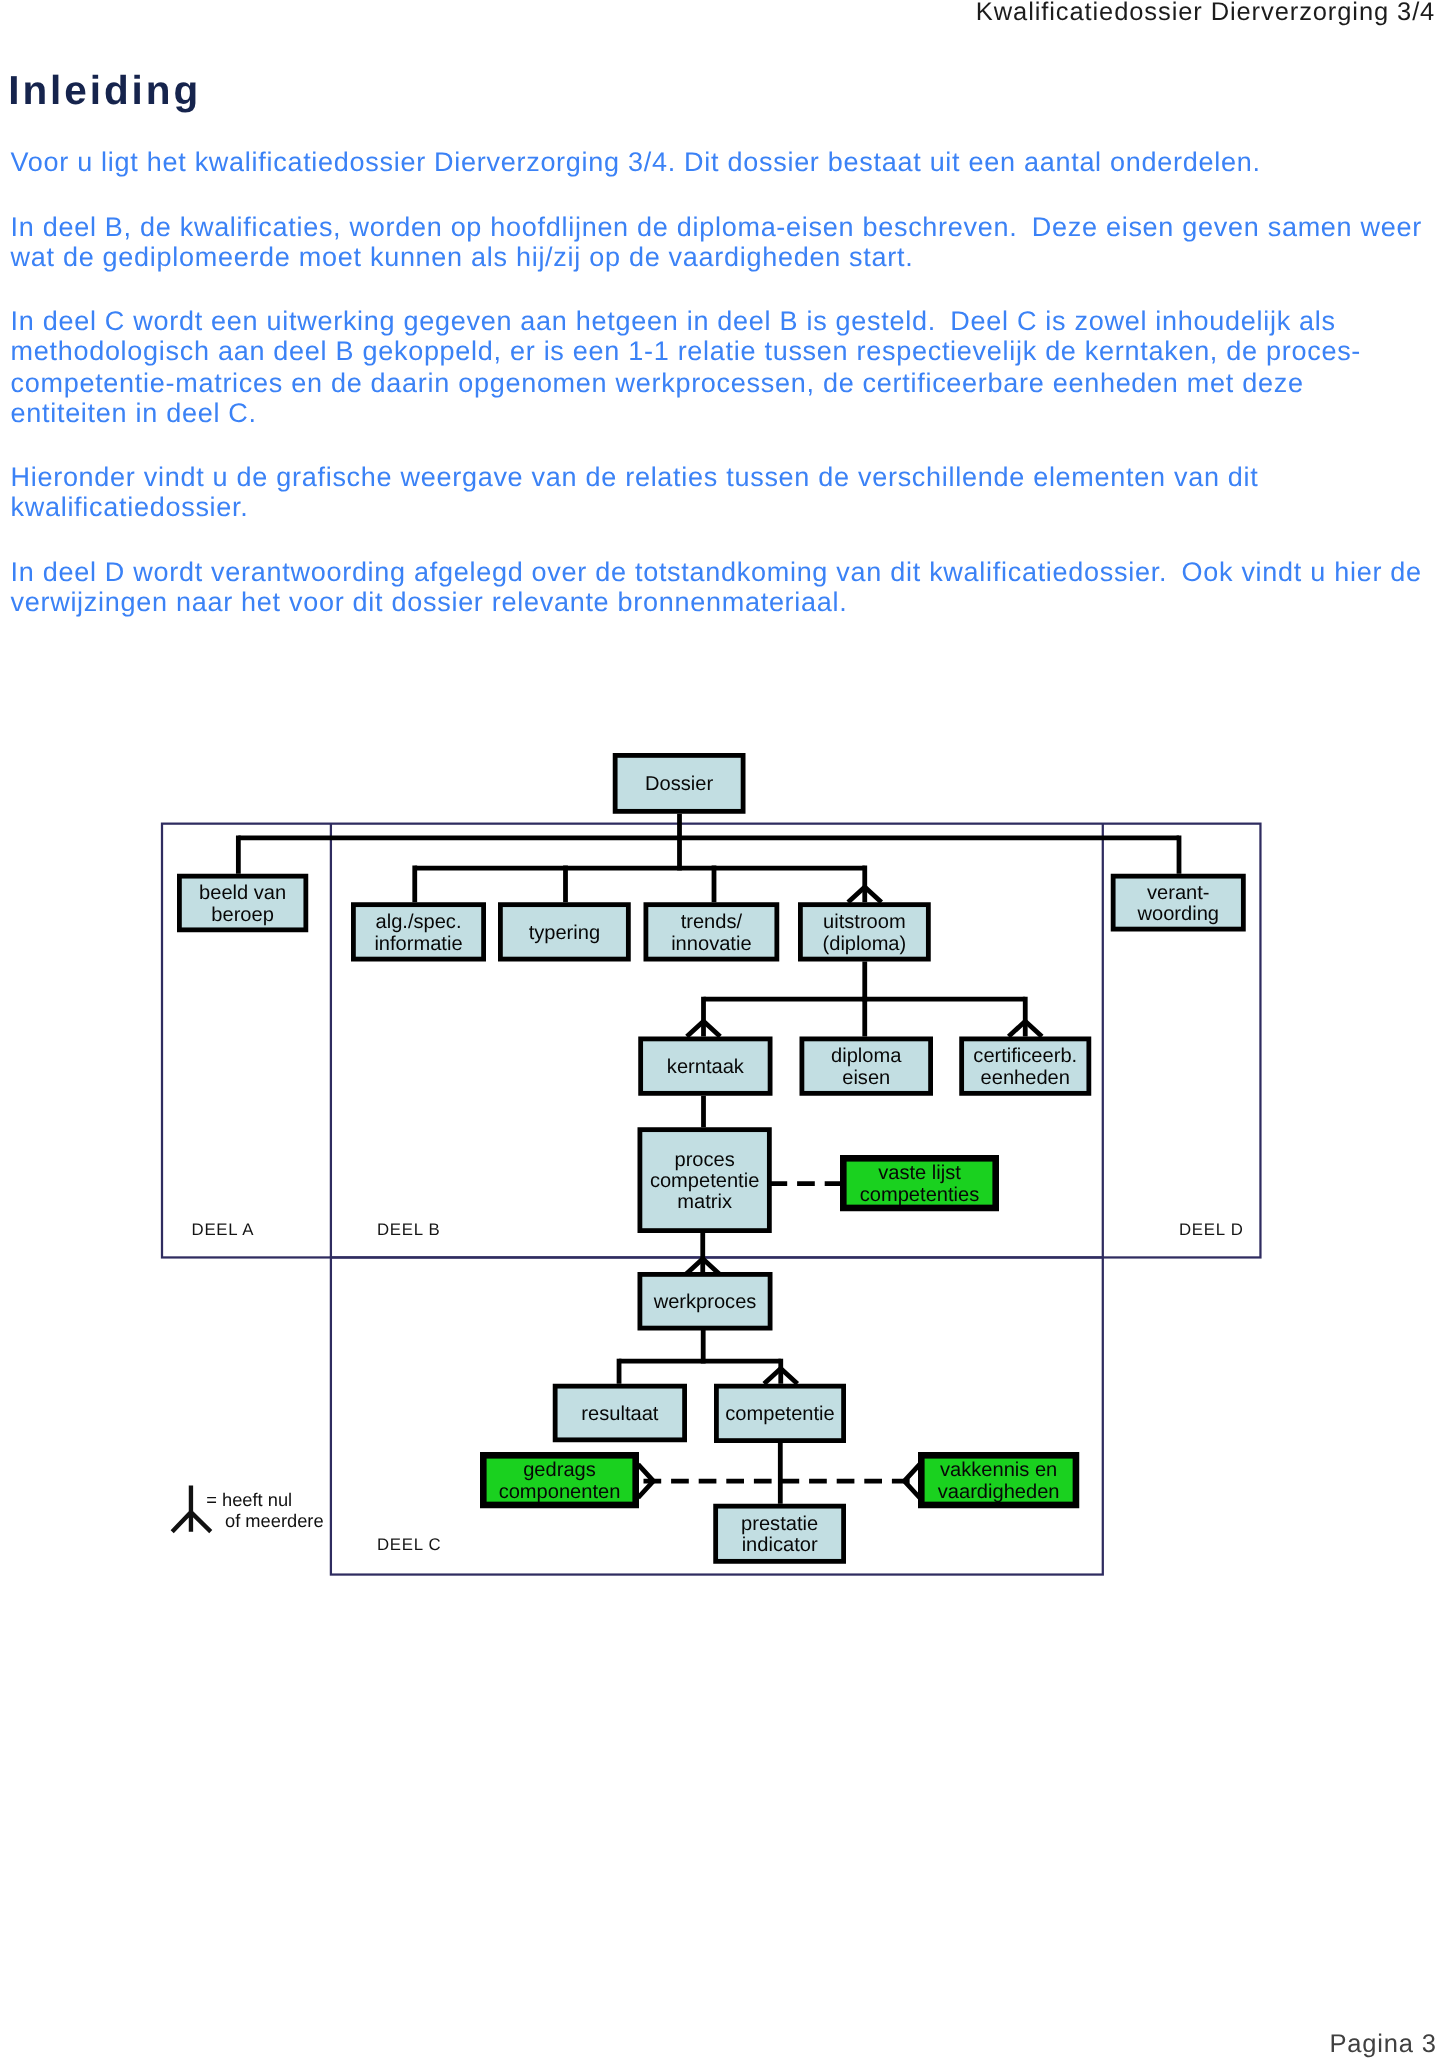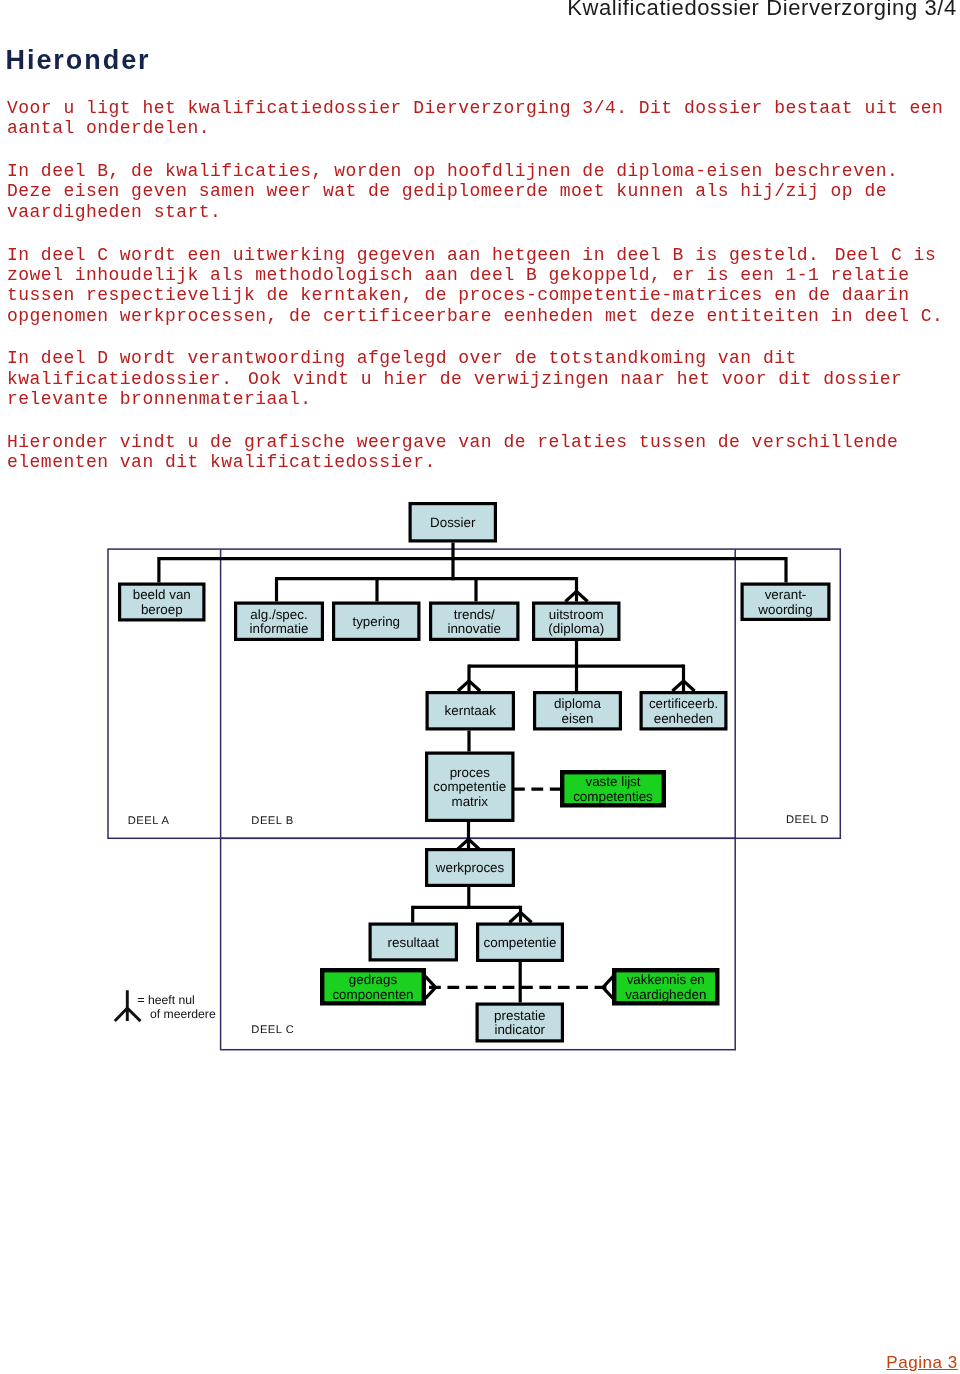--- a/index.html
+++ b/index.html
@@ -7,56 +7,56 @@
   body{
     width:960px;height:1374px;background:#ffffff;
     font-family:"Liberation Sans",sans-serif;
     position:relative;overflow:hidden;
     -webkit-font-smoothing:antialiased;
   }
   .page{position:absolute;inset:0;}
 
   .doc-header{
     position:absolute;right:3.2px;top:-1px;
-    font-size:22px;line-height:17px;color:#1c1c1c;
+    font-size:17px;line-height:17px;color:#1c1c1c;
     letter-spacing:0.6px;white-space:nowrap;
   }
   .page-title{
     position:absolute;left:5.5px;top:50.8px;
     font-size:27px;font-weight:bold;color:#16244d;
     letter-spacing:1.95px;line-height:19.4px;margin:0;
   }
   .body-copy{
     position:absolute;left:7px;top:98px;width:945px;
-    color:#b91c1c;font-size:18px;line-height:20.3px;
-    letter-spacing:0.48px;text-align:left;font-family:Liberation Mono, monospace;
+    color:#3b82f6;font-size:18px;line-height:20.3px;
+    letter-spacing:0.48px;text-align:left;
   }
   .body-copy p{margin:0 0 22.6px 0;}
   .footer{
     position:absolute;right:2.2px;top:1354px;
-    font-size:17px;line-height:17px;color:#c2410c;letter-spacing:0.55px;text-decoration:underline;
+    font-size:17px;line-height:17px;color:#404040;letter-spacing:0.55px;
   }
 
   
   .diagram{position:absolute;left:0;top:0;width:960px;height:1374px;
            pointer-events:none;shape-rendering:geometricPrecision;}
   .diagram text{text-rendering:geometricPrecision;}
 </style>
 </head>
 <body>
 
 <div class="page">
   <div class="doc-header">Kwalificatiedossier Dierverzorging 3/4</div>
-  <h1 class="page-title">Hieronder</h1>
+  <h1 class="page-title">Inleiding</h1>
   <div class="body-copy">
     <p>Voor u ligt het kwalificatiedossier Dierverzorging 3/4. Dit dossier bestaat uit een aantal onderdelen.</p>
     <p>In deel B, de kwalificaties, worden op hoofdlijnen de diploma-eisen beschreven.  Deze eisen geven samen weer wat de gediplomeerde moet kunnen als hij/zij op de vaardigheden start.</p>
     <p>In deel C wordt een uitwerking gegeven aan hetgeen in deel B is gesteld.  Deel C is zowel inhoudelijk als methodologisch aan deel B gekoppeld, er is een 1-1 relatie tussen respectievelijk de kerntaken, de proces-competentie-matrices en de daarin opgenomen werkprocessen, de certificeerbare eenheden met deze entiteiten in deel C.</p>
+    <p>Hieronder vindt u de grafische weergave van de relaties tussen de verschillende elementen van dit kwalificatiedossier.</p>
     <p>In deel D wordt verantwoording afgelegd over de totstandkoming van dit kwalificatiedossier.  Ook vindt u hier de verwijzingen naar het voor dit dossier relevante bronnenmateriaal.</p>
-    <p>Hieronder vindt u de grafische weergave van de relaties tussen de verschillende elementen van dit kwalificatiedossier.</p>
   </div>
   <div class="footer">Pagina 3</div>
 
   <svg class="diagram" viewBox="0 0 960 1374" width="960" height="1374">
     <g id="frames">
         <rect x="108" y="549.1" width="732.3" height="289.2" fill="none" stroke="#2f2c60" stroke-width="1.5"></rect>
         <rect x="220.6" y="838.3" width="514.6" height="211.4" fill="none" stroke="#2f2c60" stroke-width="1.5"></rect>
         <line x1="220.6" y1="549" x2="220.6" y2="838.3" stroke="#2f2c60" stroke-width="1.5"></line>
         <line x1="735.2" y1="549" x2="735.2" y2="838.3" stroke="#2f2c60" stroke-width="1.5"></line>
       </g>

